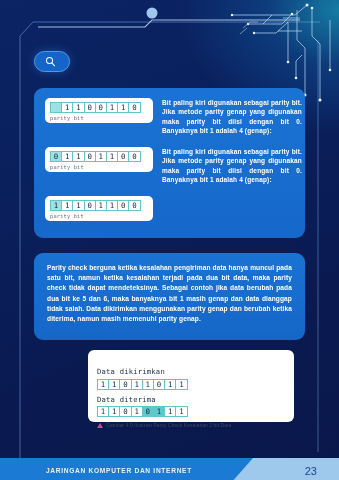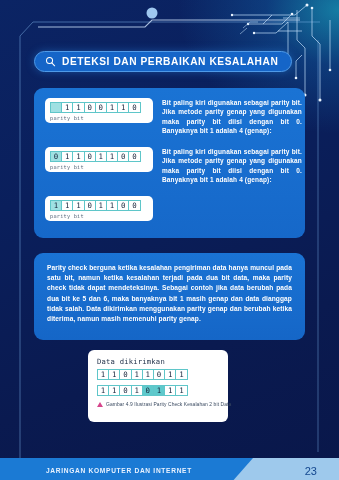--- a/index.html
+++ b/index.html
@@ -104,24 +104,24 @@
     font-size: 6.6px;
     line-height: 10.2px;
     font-weight: bold;
     text-align: justify;
     letter-spacing: .1px;
   }
 
   
   .fig-card {
     position: absolute; left: 88px; top: 350px;
-    width: 140px; height: 72px;
+    width: 206px; height: 72px;
     background: #ffffff;
     border-radius: 6px;
-    padding: 7px 9px;
+    padding: 17px 9px;
   }
   .fig-label {
     font-family: "DejaVu Sans Mono", monospace;
     font-size: 7.2px;
     color: #1b2b44;
     margin-bottom: 2.5px;
     letter-spacing: .2px;
   }
   .fig-gap { height: 5px; }
   .caption {
@@ -198,21 +198,20 @@
       <path d="M243 28 L250 22 L258 22"></path>
       <path d="M240 34 L247 28"></path>
     </g>
   </svg>
 
   <div class="title-pill">
     <svg class="mag-icon" viewBox="0 0 16 16">
       <circle cx="6.6" cy="6.6" r="4.4" fill="none" stroke="#ffffff" stroke-width="1.5"></circle>
       <line x1="9.9" y1="10" x2="14" y2="14.2" stroke="#ffffff" stroke-width="1.6" stroke-linecap="round"></line>
     </svg>
-    <span class="tp-text">DETEKSI DAN PERBAIKAN KESALAHAN</span>
   </div>
 
   <div class="rows-card">
 
     <div class="row-line r1">
       <div class="bits-box">
         <div class="bits-row">
           <span class="cell fill"></span>
           <span class="cell">1</span>
           <span class="cell">1</span>
@@ -273,20 +272,21 @@
       <span class="cell">1</span>
       <span class="cell">1</span>
       <span class="cell">0</span>
       <span class="cell">1</span>
       <span class="cell">1</span>
       <span class="cell">0</span>
       <span class="cell">1</span>
       <span class="cell">1</span>
     </div>
     <div class="fig-gap"></div>
+    <div class="fig-label">Data diterima</div>
     <div class="bits-row">
       <span class="cell">1</span>
       <span class="cell">1</span>
       <span class="cell">0</span>
       <span class="cell">1</span>
       <span class="cell hl">0</span>
       <span class="cell hl">1</span>
       <span class="cell">1</span>
       <span class="cell">1</span>
     </div>

